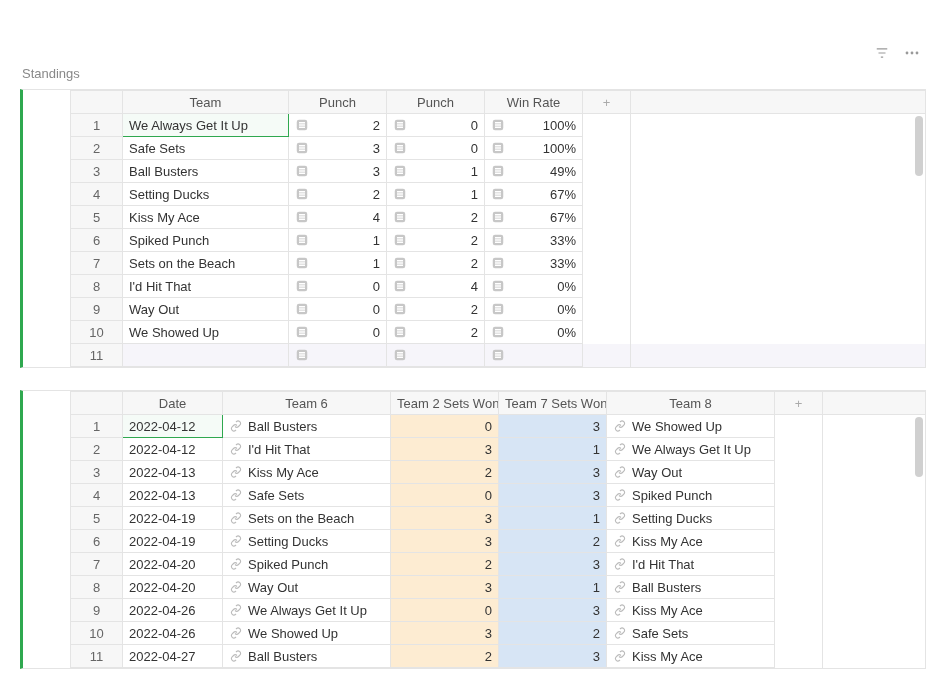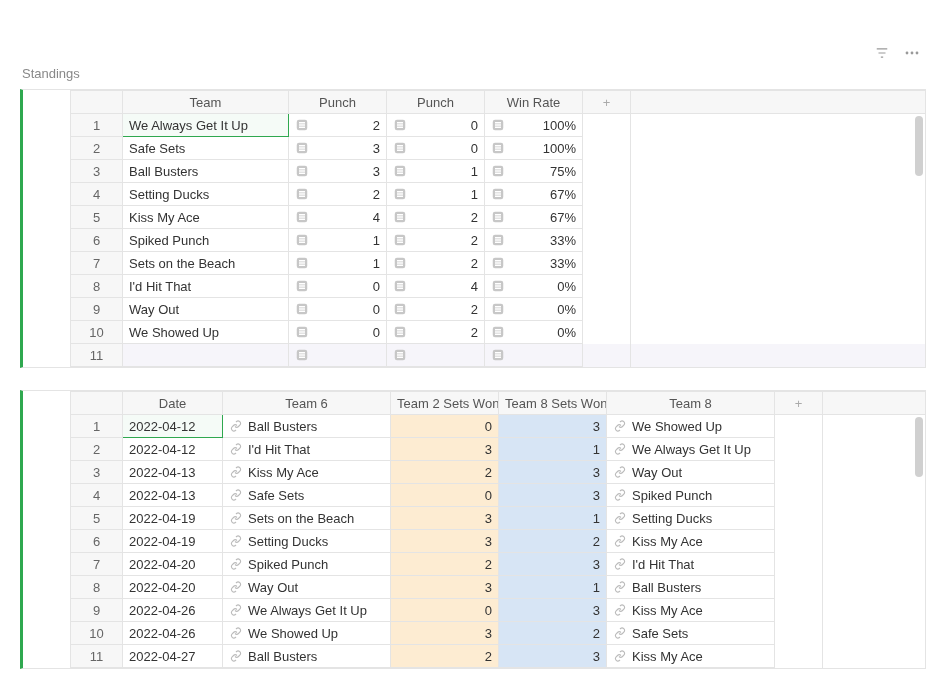--- a/index.html
+++ b/index.html
@@ -330,21 +330,21 @@
               <td class="num">
                 <div class="fx-cell">
                   <span class="fx-icon">
                     <svg width="12" height="12" viewBox="0 0 16 16" fill="#c7c7c7">
                       <rect x="1" y="1" width="14" height="14" rx="3"></rect>
                       <rect x="4" y="7" width="8" height="2" fill="#fff"></rect>
                       <rect x="4" y="10" width="8" height="2" fill="#fff"></rect>
                       <rect x="4" y="4" width="8" height="2" fill="#fff"></rect>
                     </svg>
                   </span>
-                  <span class="fx-val">75%</span>
+                  <span class="fx-val">49%</span>
                 </div>
               </td>
               <td style="border-top:none;border-bottom:none;"></td>
               <td style="border:none;"></td>
             </tr>
             <tr>
               <td class="rownum">4</td>
               <td class="data-left">Setting Ducks</td>
               <td class="num">
                 <div class="fx-cell">
@@ -723,21 +723,21 @@
             <col class="c-t2">
             <col class="c-plus">
             <col class="c-rest">
       </colgroup>
       <thead>
         <tr>
           <th></th>
           <th>Date</th>
           <th>Team 6</th>
           <th>Team 2 Sets Won</th>
-          <th>Team 8 Sets Won</th>
+          <th>Team 7 Sets Won</th>
           <th>Team 8</th>
           <th class="plus-col">+</th>
           <th style="border-right:none;"></th>
         </tr>
       </thead>
       <tbody id="schedule-body">
             <tr class="selected-row">
               <td class="rownum">1</td>
               <td class="data-left">2022-04-12</td>
               <td>

